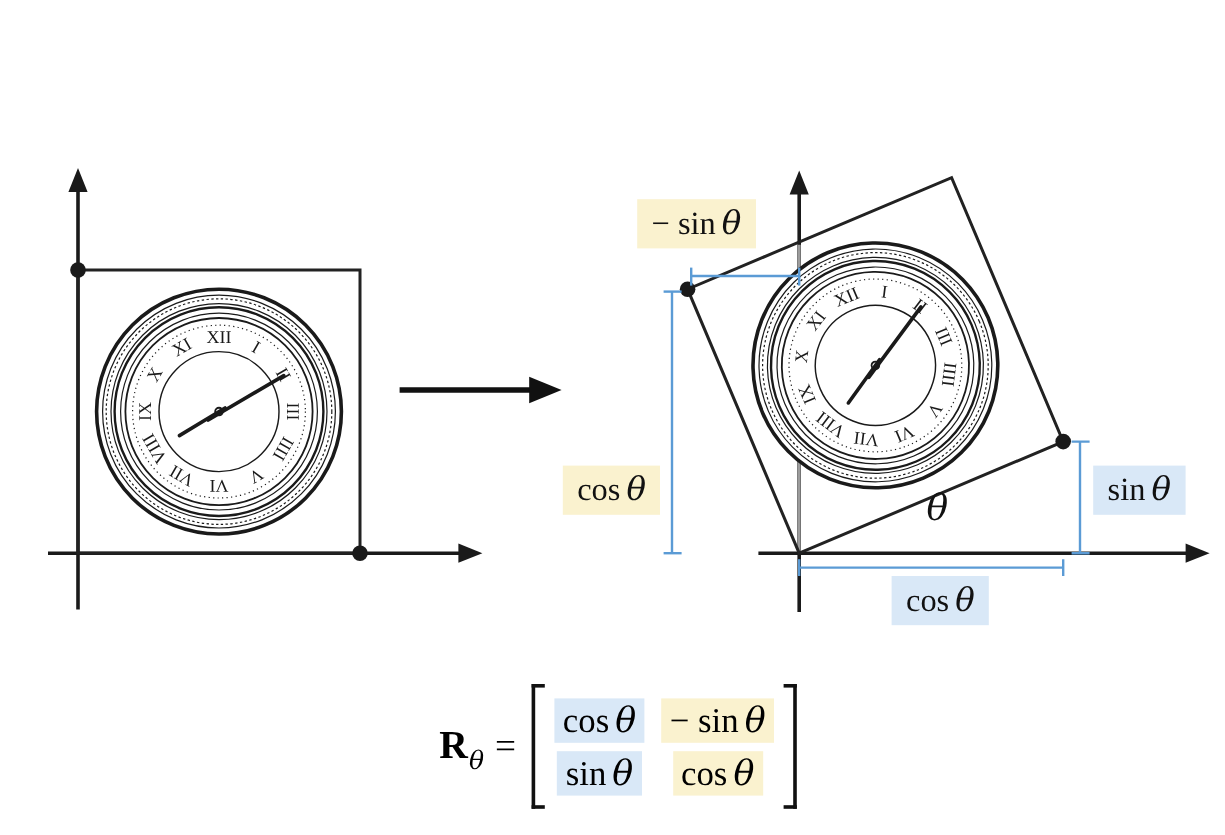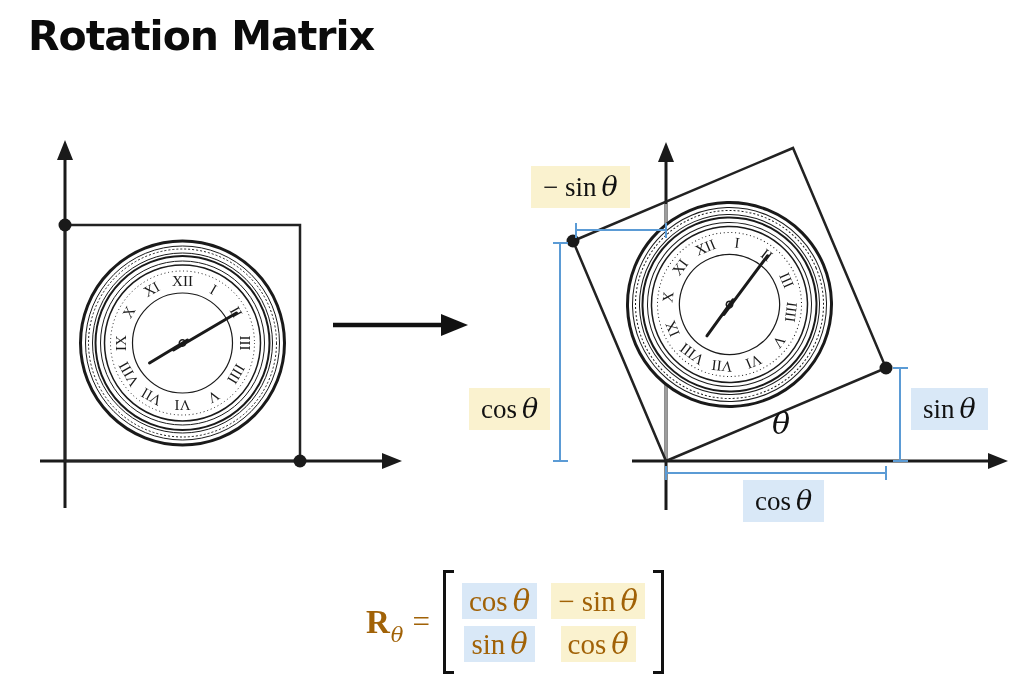--- a/index.html
+++ b/index.html
@@ -29,42 +29,41 @@
   .mvar { font-style:italic; margin-left:5px; font-family:"DejaVu Serif",serif; }
   .yellow { background:#faf2cf; }
   .blue   { background:#d9e8f7; }
   .theta-label {
     position:absolute; font-family:"DejaVu Serif",serif; font-style:italic;
     font-size:30px; color:#111; background:transparent; padding:0;
   }
 
   .equation {
     position:absolute; display:flex; align-items:center;
-    font-family:"Liberation Serif","DejaVu Serif",serif; color:#a16207;
+    font-family:"Liberation Serif","DejaVu Serif",serif; color:#000000;
   }
   .eq-lhs { white-space:nowrap; }
   .eq-R   { font-weight:bold; font-size:33px; }
   .eq-sub { font-style:italic; font-size:21px; position:relative; top:9px; margin-left:1px; font-family:"DejaVu Serif",serif; }
   .eq-eq  { font-size:31px; margin:0 13px 0 9px; }
   .bracket { width:11px; height:104px; box-sizing:border-box; }
   .bl { border-left:3px solid #111; border-top:3px solid #111; border-bottom:3px solid #111; }
   .br { border-right:3px solid #111; border-top:3px solid #111; border-bottom:3px solid #111; }
   .matrix {
     display:grid; grid-template-columns:auto auto;
     column-gap:14px; row-gap:7px; padding:6px 8px;
     justify-items:center; align-items:center;
   }
   .cell { font-size:29px; padding:1px 7px; white-space:nowrap; }
 </style>
 </head>
 <body>
 
 <div class="page">
 
-  <div class="page-title">Rotation Matrix</div>
 
   <svg width="0" height="0" style="position:absolute" aria-hidden="true">
     <defs>
       <g id="clockdef">
         <circle r="102" fill="#ffffff" stroke="#1a1a1a" stroke-width="3"></circle>
         <circle r="97" fill="none" stroke="#1a1a1a" stroke-width="1"></circle>
         <circle r="94" fill="none" stroke="#1a1a1a" stroke-width="1" stroke-dasharray="2 2"></circle>
         <circle r="90" fill="none" stroke="#1a1a1a" stroke-width="1"></circle>
         <circle r="87" fill="none" stroke="#1a1a1a" stroke-width="2"></circle>
         <circle r="82" fill="none" stroke="#1a1a1a" stroke-width="1"></circle>

